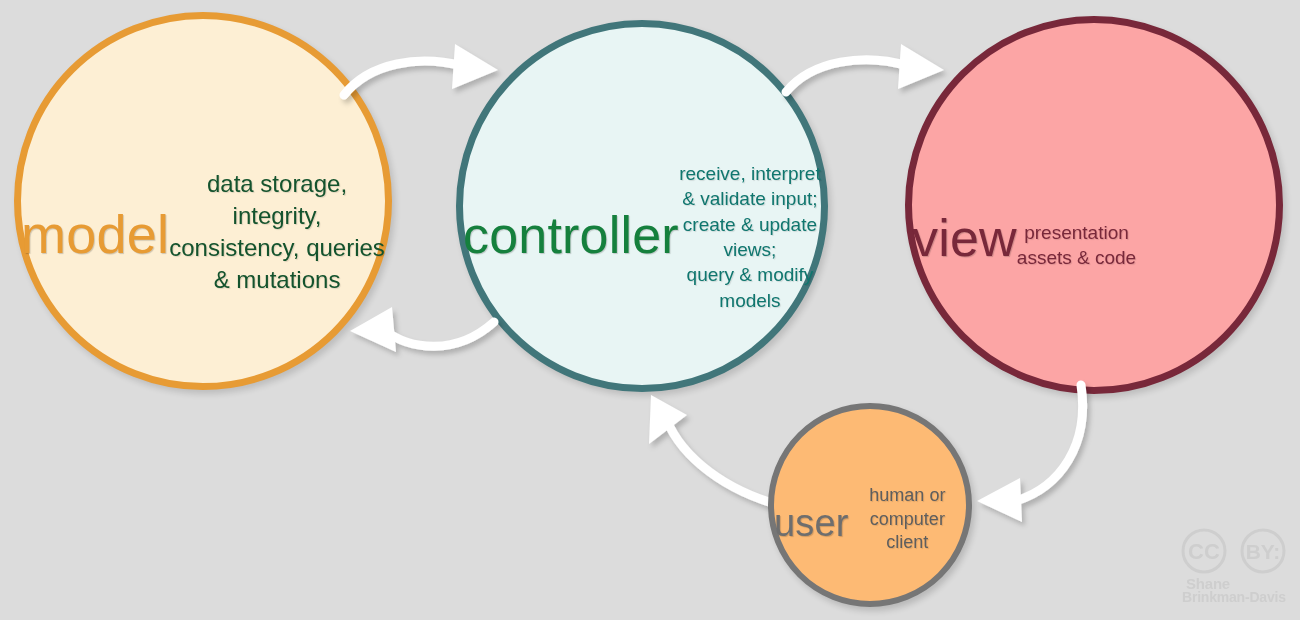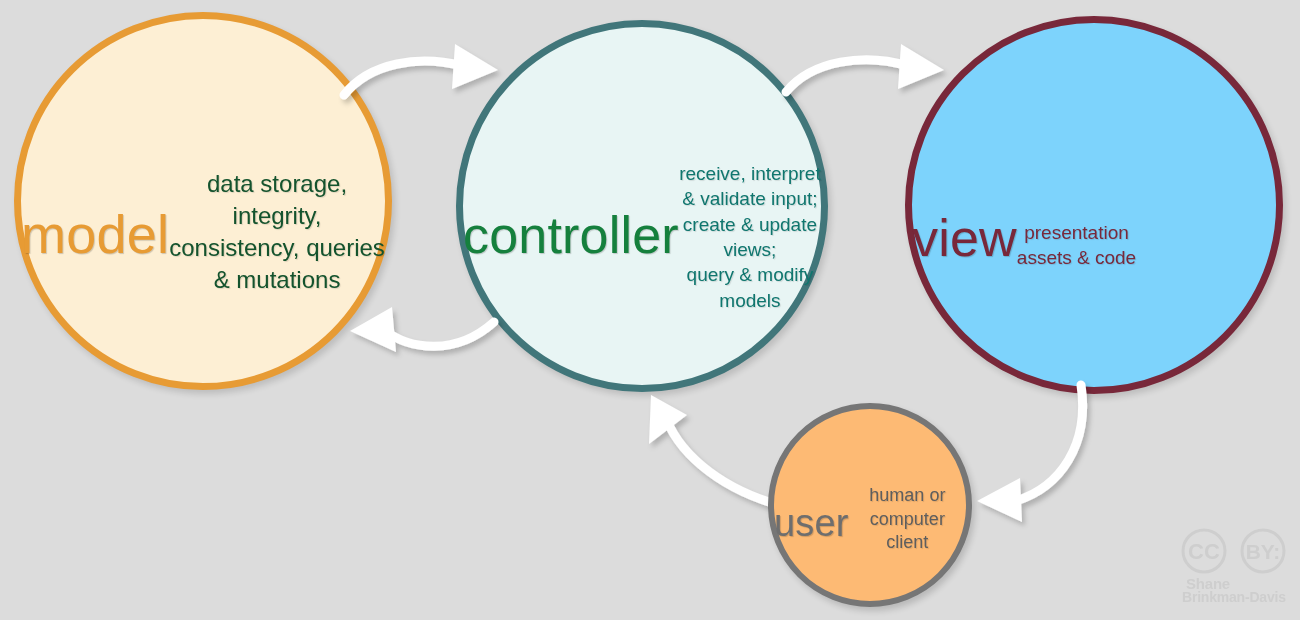--- a/index.html
+++ b/index.html
@@ -74,21 +74,21 @@
   #node-controller .node-desc {
     margin-top: 62px;
     font-size: 19px;
     color: #0f766e;
   }
 
   
   #node-view {
     left: 905px; top: 16px;
     width: 378px; height: 378px;
-    background: #7dd3fc;
+    background: #fca5a5;
     border: 7px solid #78283a;
     box-shadow: 3px 4px 6px rgba(0,0,0,0.14);
   }
   #node-view .node-title {
     margin-top: 66px;
     font-size: 52px;
     color: #78283a;
   }
   #node-view .node-desc {
     margin-top: 80px;

